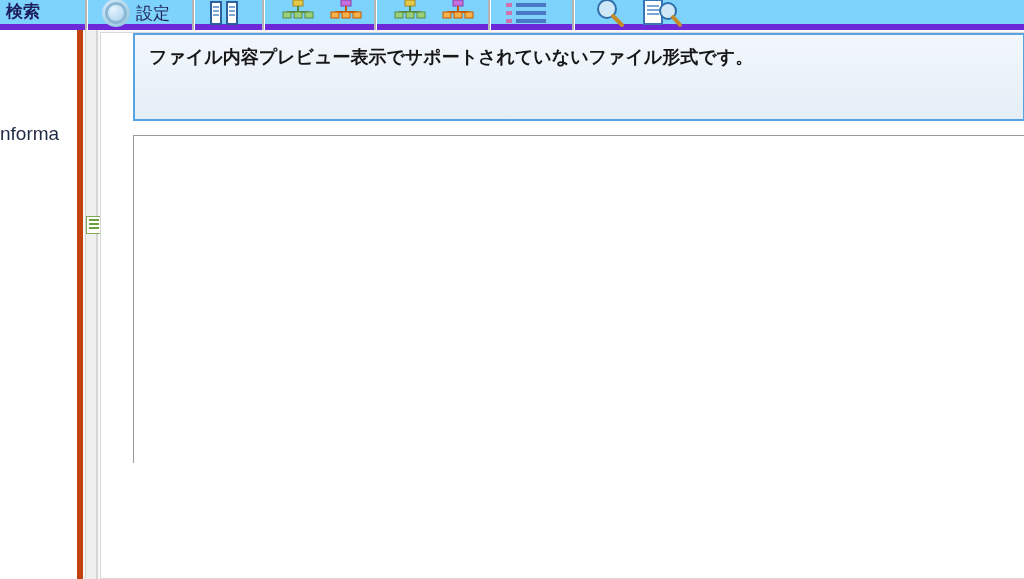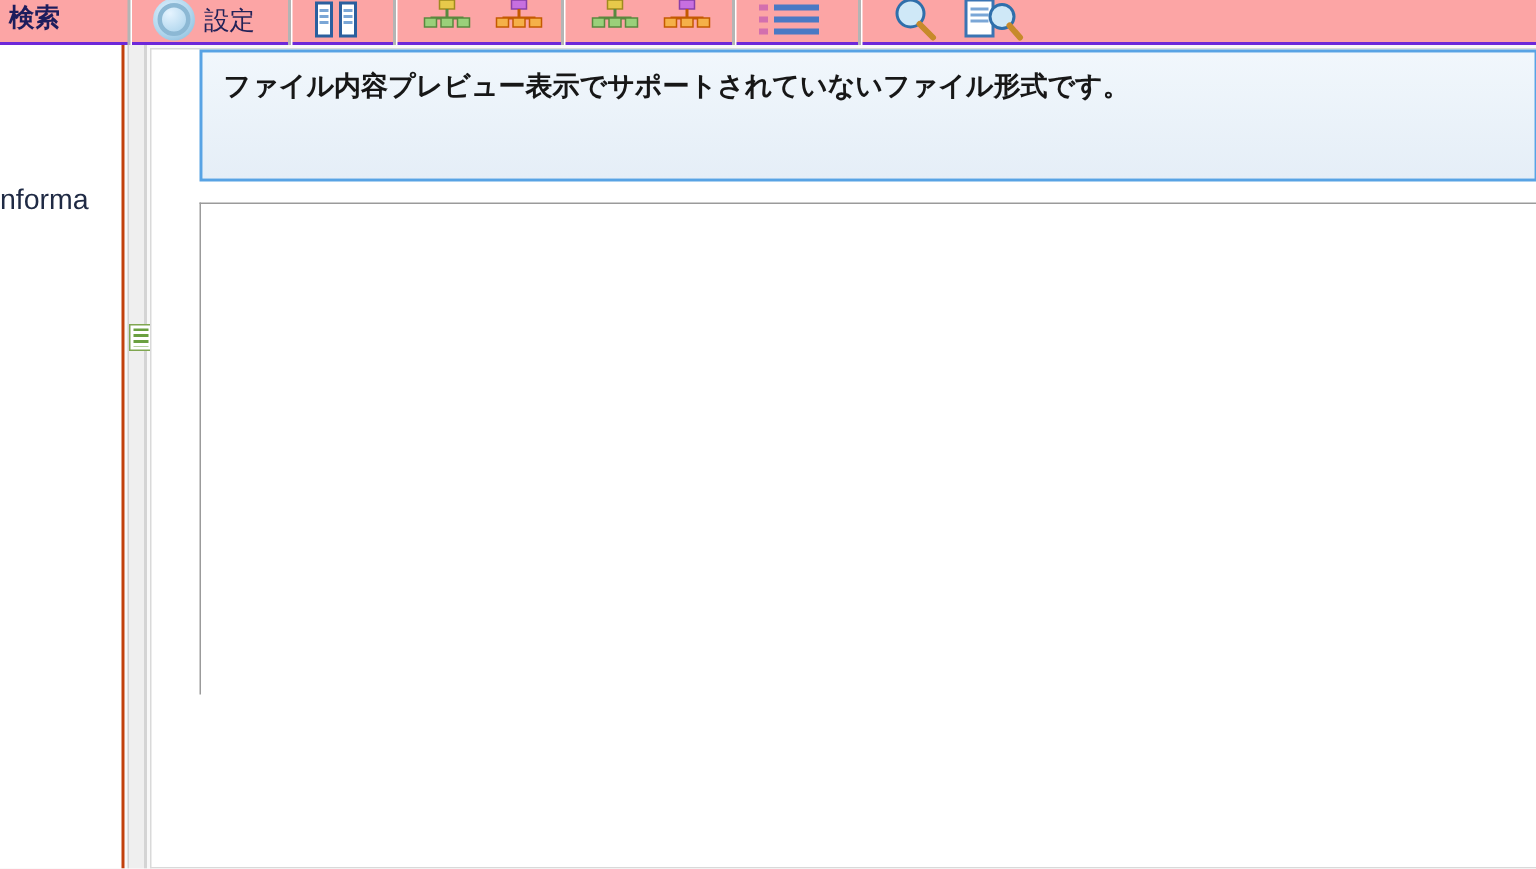--- a/index.html
+++ b/index.html
@@ -10,22 +10,22 @@
       width: 1024px;
       height: 579px;
       overflow: hidden;
       position: relative;
     }
     
     .top-strip {
       position: absolute;
       top: 0; left: 0; right: 0;
       height: 30px;
-      background: #fca5a5;
-      border-bottom: 2px solid #6d28d9;
+      background: #7dd3fc;
+      border-bottom: 6px solid #6d28d9;
     }
     .top-left-label {
       position: absolute;
       top: 0; left: 6px;
       font-size: 17px;
       color: #1d1d5d;
       font-weight: bold;
     }
     .divider-v {
       position: absolute;
@@ -60,21 +60,21 @@
       cursor: pointer;
     }
     .tb-icon svg{ overflow:visible;}
     
     .sidebar {
       position: absolute;
       top: 30px; left: 0;
       width: 83px;
       height: 549px;
       background: #ffffff;
-      border-right: 2px solid #c2410c;
+      border-right: 6px solid #c2410c;
     }
     .sidebar .node-label {
       position: absolute;
       top: 93px; left: 0;
       font-size: 19px; color: #1f2a44;
     }
     
     .vertical-split {
       position: absolute;
       top: 30px; bottom: 0; left: 85px; width: 13px;

